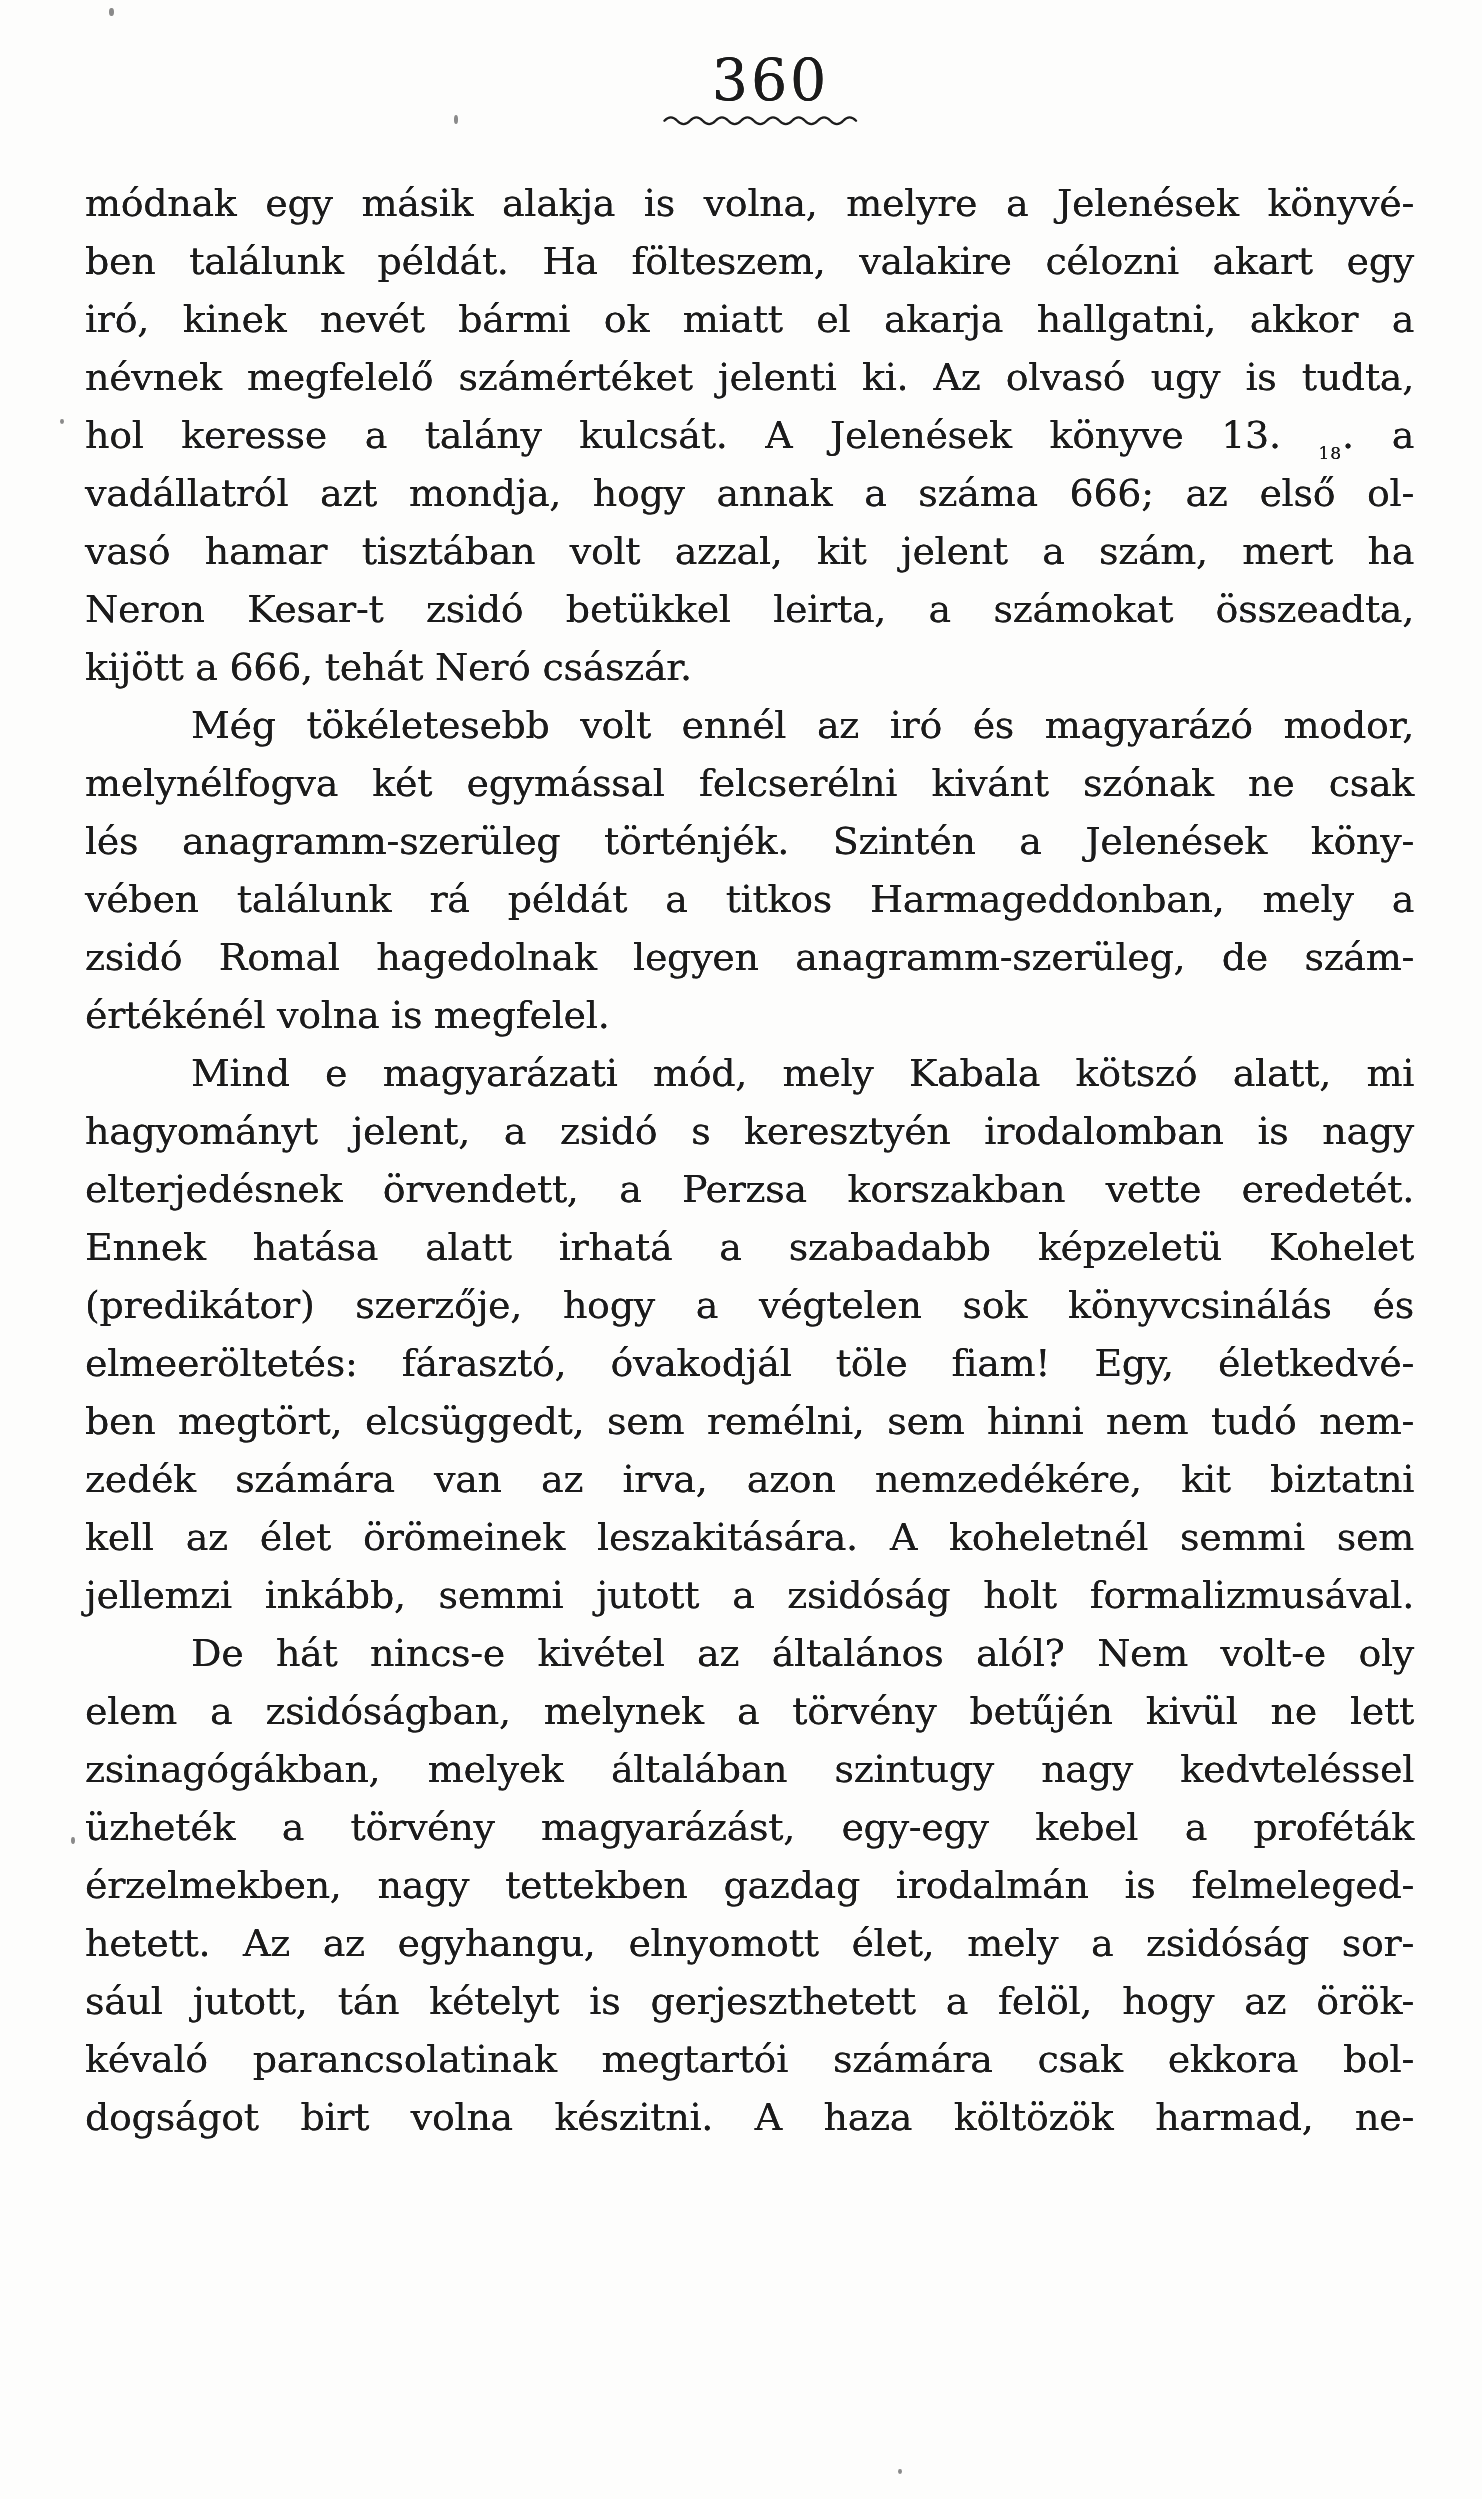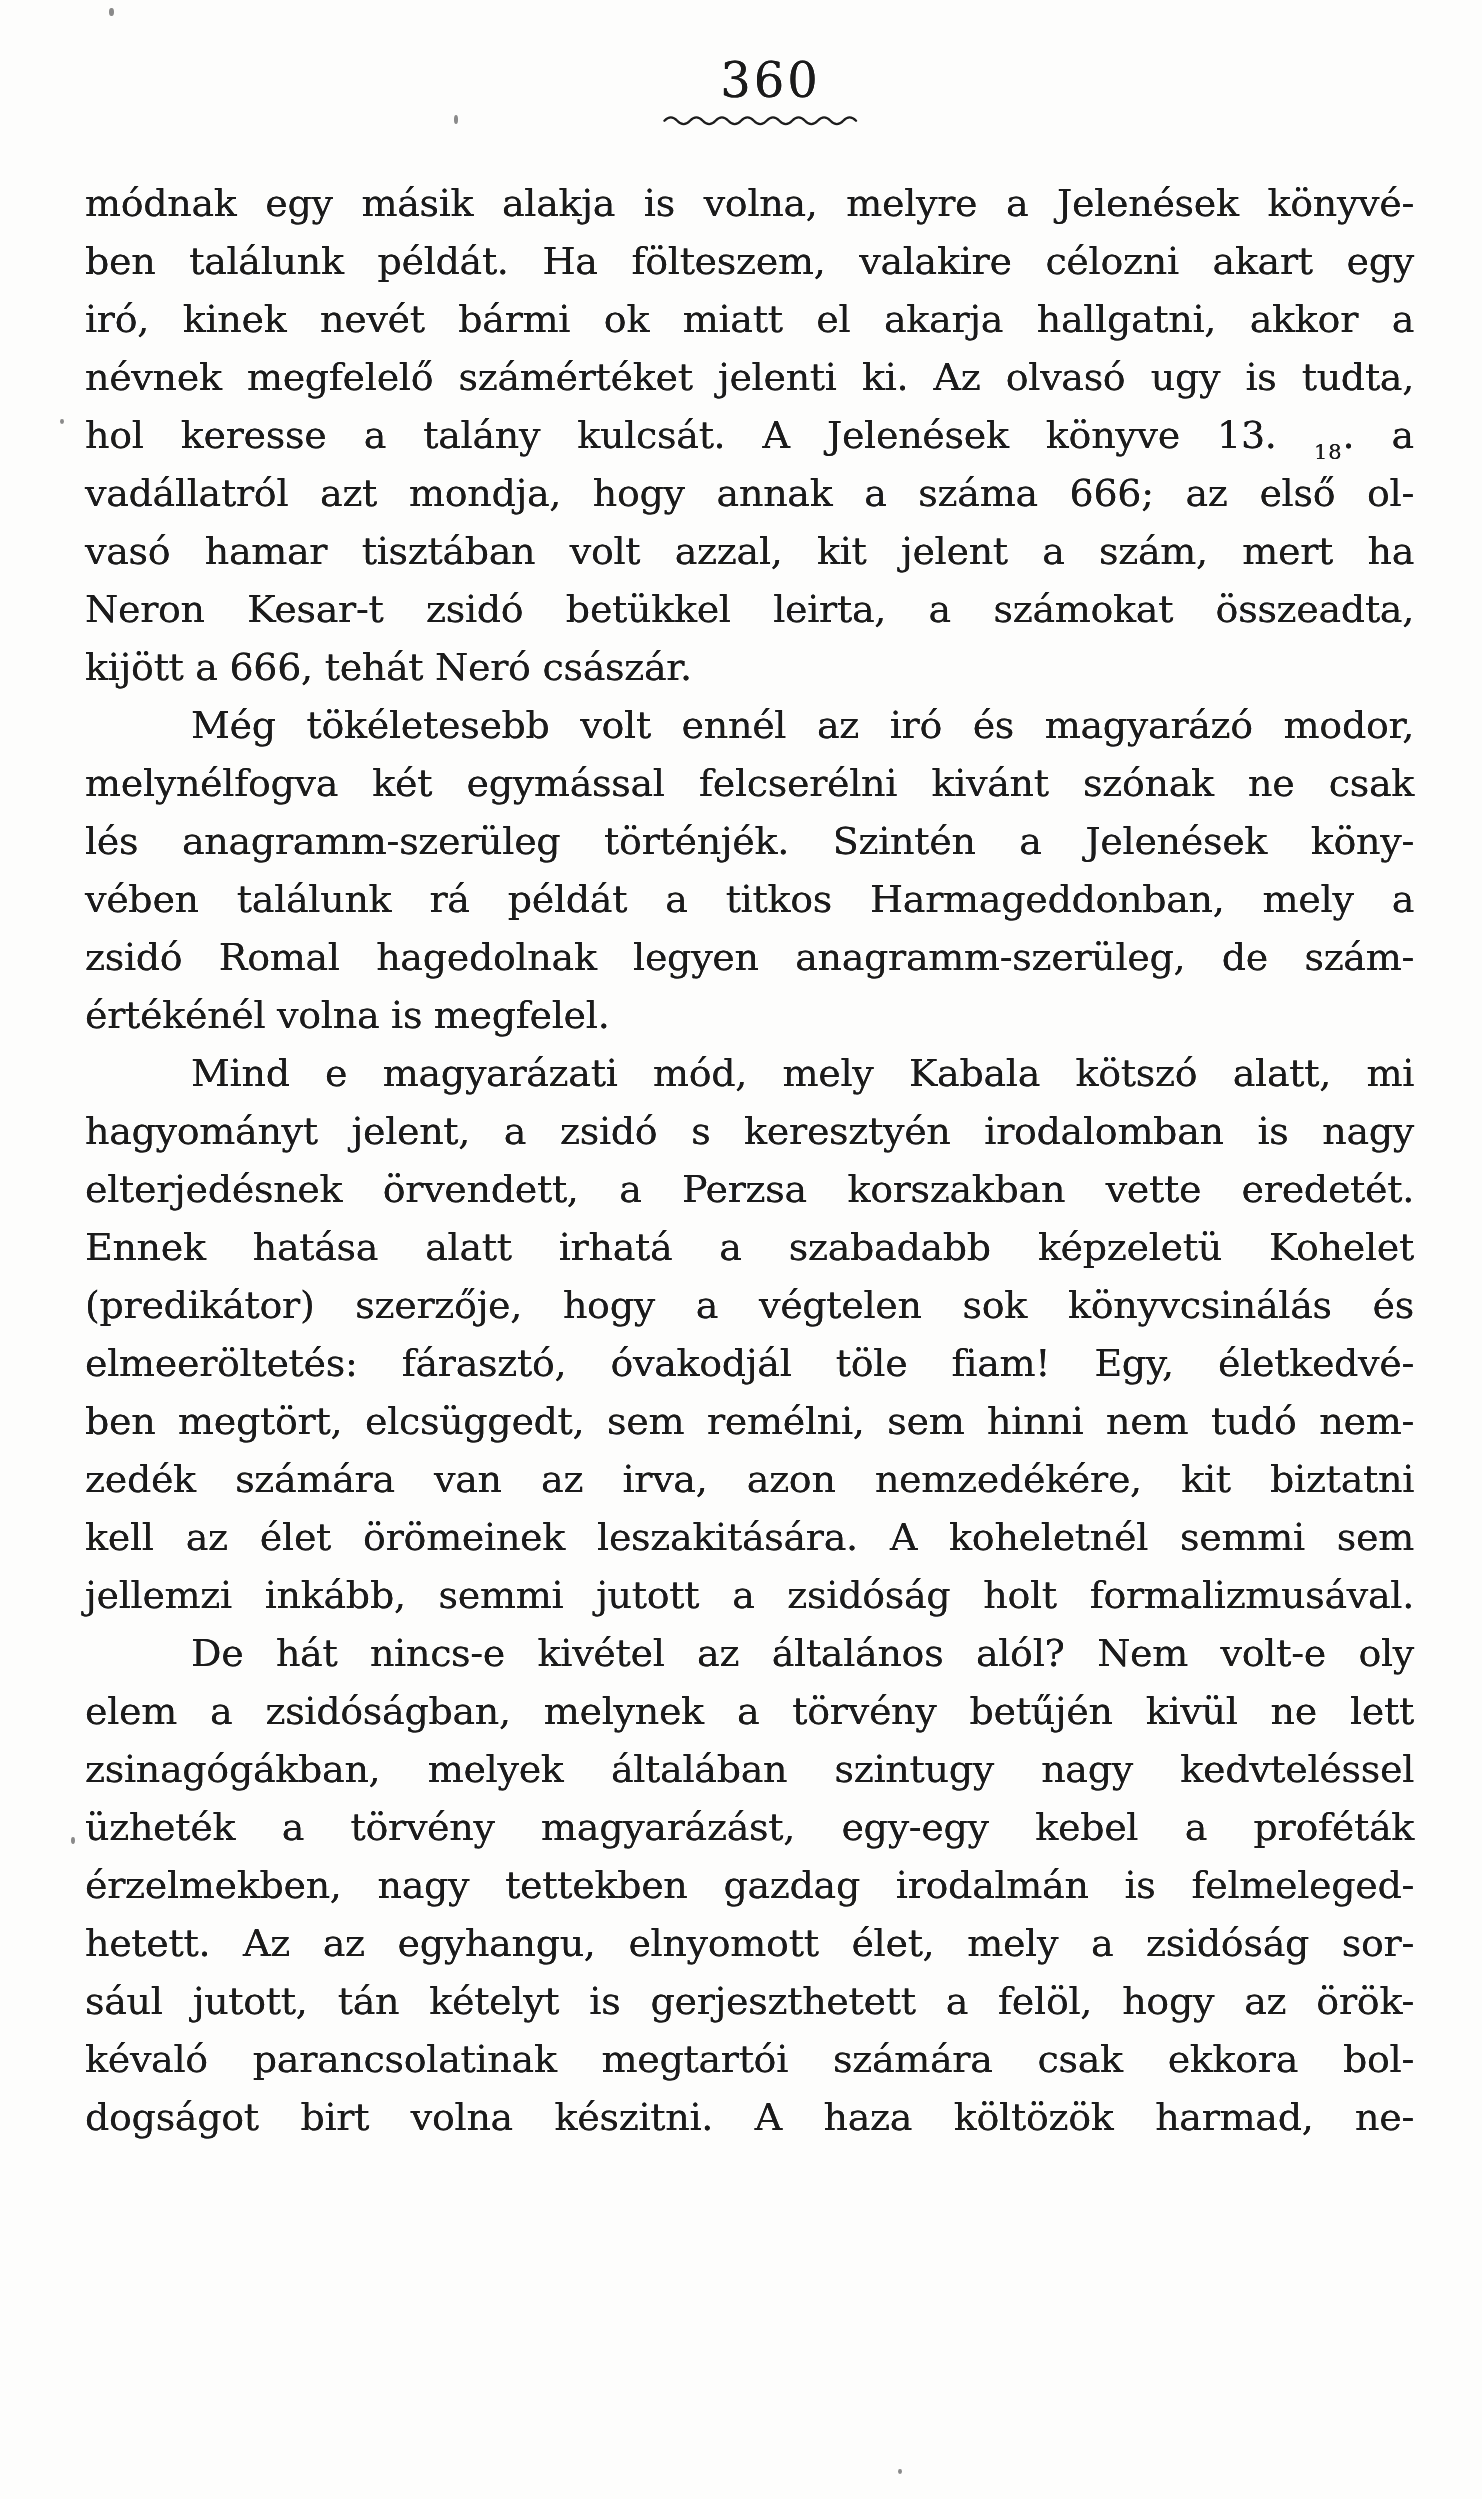--- a/index.html
+++ b/index.html
@@ -13,21 +13,21 @@
     overflow: hidden;
   }
   .page-header {
     position: absolute;
     top: 56px;
     left: 29px;            
     width: 100%;
     text-align: center;
   }
   .page-number {
-    font-size: 48px;
+    font-size: 57px;
     line-height: 48px;
     letter-spacing: 2.9px;
     text-shadow: 0 0 0.5px currentColor;
   }
   .wavy-rule-wrap {
     position: absolute;
     top: 112px;
     left: 50%;
     transform: translateX(calc(-50% + 25px));
     height: 15.5px;
@@ -44,21 +44,21 @@
     font-size: 38px;
     letter-spacing: -0.3px;
     text-align: justify;
     text-align-last: justify;
     text-shadow: 0 0 0.5px currentColor;
     white-space: normal;
   }
   .line.indent { text-indent: 106px; }
   .line.para-end { text-align-last: left; }
   .line sub {
-    font-size: 21px;
+    font-size: 17px;
     line-height: 0;
     vertical-align: -10.6px;
     letter-spacing: 1px;
   }
   .speck {
     position: absolute;
     background: #4d4d4d;
     border-radius: 50%;
     opacity: 0.65;
   }

